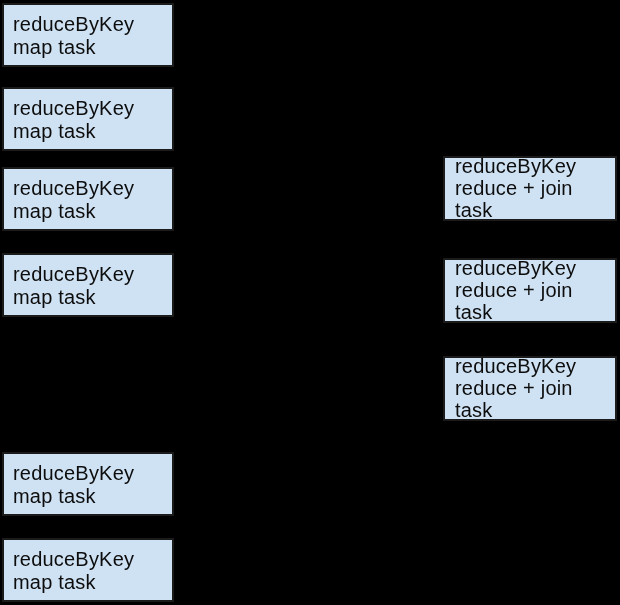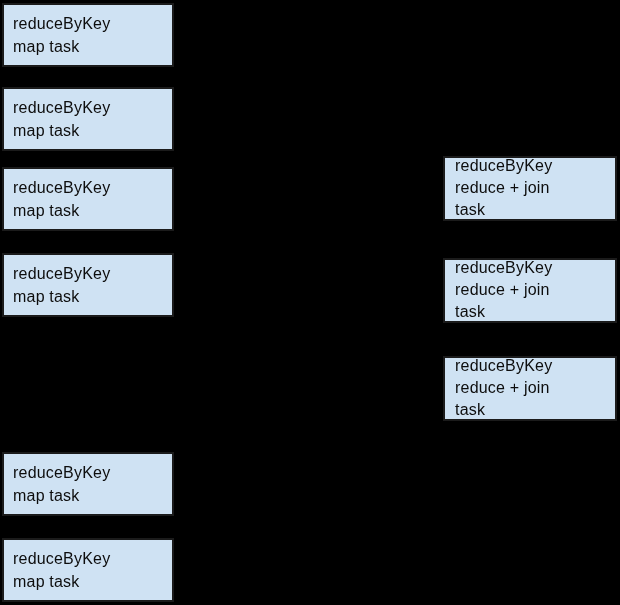--- a/index.html
+++ b/index.html
@@ -16,21 +16,21 @@
     background: var(--background, #000000);
     font-family: "Liberation Sans", sans-serif;
     overflow: hidden;
   }
   .box {
     position: absolute;
     box-sizing: border-box;
     background: var(--box-fill, #cfe2f3);
     border: 2px solid var(--box-border, #1b1b1b);
     color: var(--text-color, #0d0d0d);
-    font-size: 16px;
+    font-size: 20px;
     line-height: 22.5px;
     letter-spacing: 0.2px;
     white-space: nowrap;
   }
   
   .box.left-col {
     left: 2px;
     width: 172px;
     height: 64px;
     padding: 8px 4px 0 9px;

